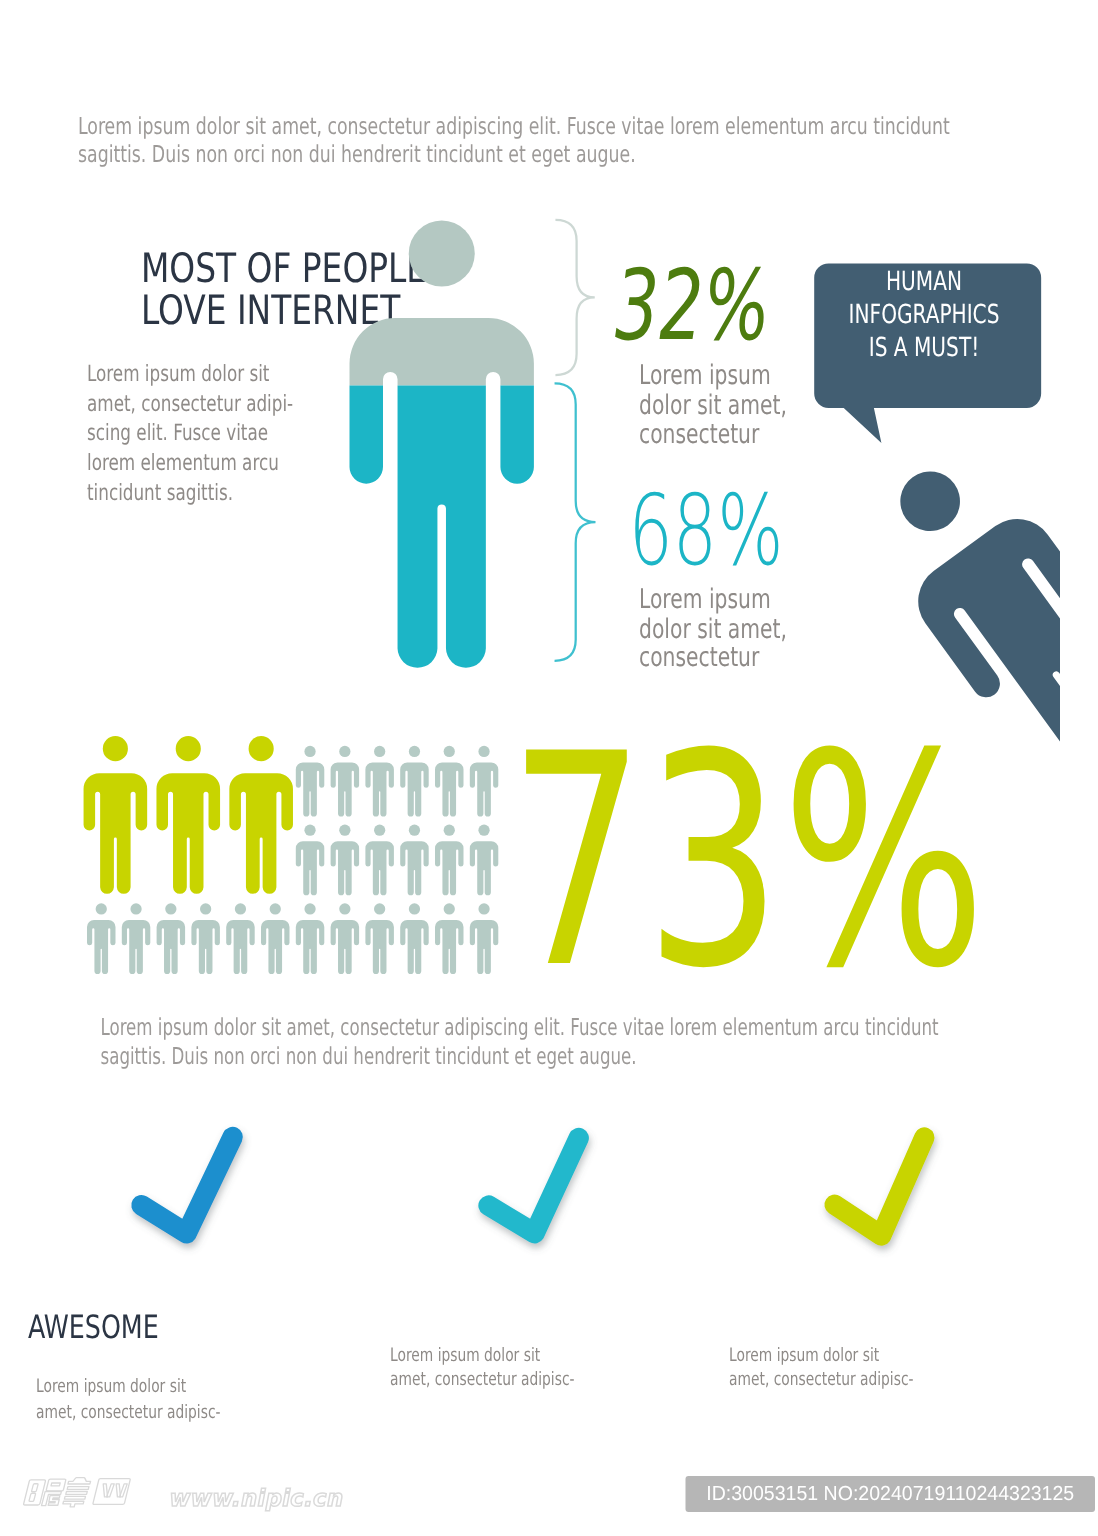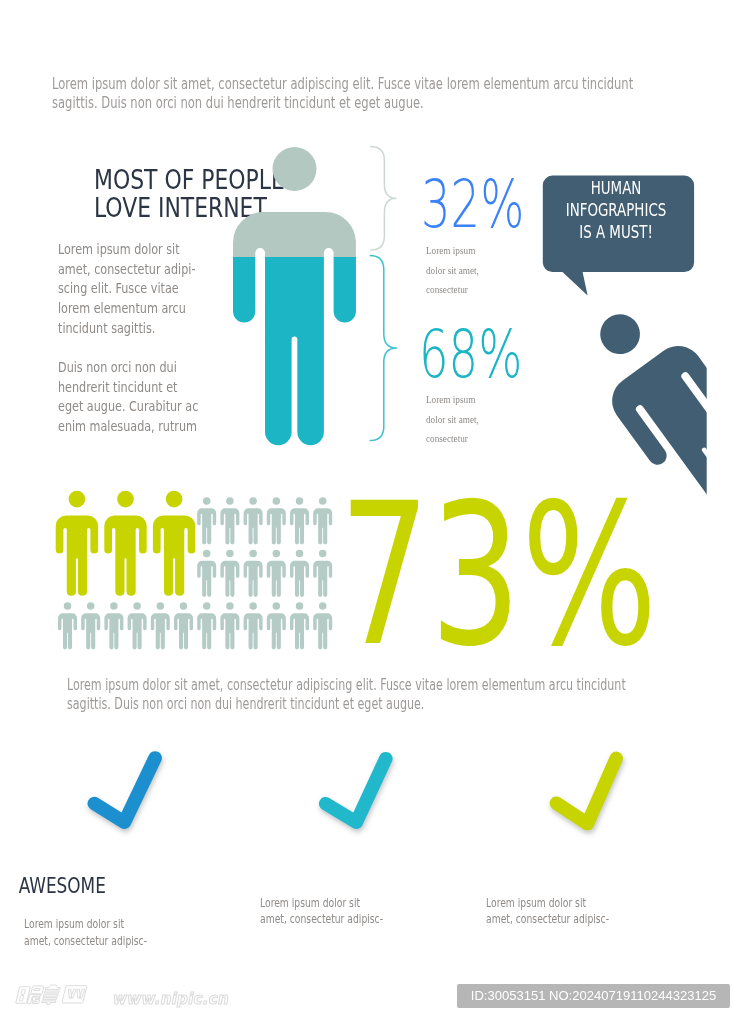--- a/index.html
+++ b/index.html
@@ -20,23 +20,23 @@
   #headline .sx{transform:scaleX(.902);}
 
   .bodycopy{color:#8e8a87;font-size:14.9px;line-height:19.7px;}
   .bodycopy .sx{transform:scaleX(.836);}
   #copy1{left:58px;top:240px;width:200px;}
   #copy2{left:58px;top:358px;width:200px;}
 
   
   .pct{font-size:65px;line-height:65px;font-weight:300;font-stretch:normal;}
   .pct .sx{transform:scaleX(.715);}
-  #pct32{left:421px;top:172px;color:#3b82f6;}
+  #pct32{left:410px;top:172px;color:#4d7c0f;font-style:italic;}
   #pct68{left:419px;top:322px;color:#1cb5c6;}
-  .pcttext{color:#8e8a87;font-size:11px;line-height:19.7px;width:170px;font-family:Liberation Serif, serif;}
+  .pcttext{color:#8e8a87;font-size:18px;line-height:19.7px;width:170px;}
   .pcttext .sx{transform:scaleX(.836);}
   #txt32{left:426px;top:241px;}
   #txt68{left:426px;top:390px;}
 
   
   #bubble{left:546px;top:177px;width:140px;height:92px;}
   #bubble .bt{color:#ffffff;font-size:17.5px;line-height:22.1px;text-align:center;
               padding-top:0;}
   #bubble .bt .sx{transform:scaleX(.852);transform-origin:50% 0;}
 
@@ -81,26 +81,20 @@
     <span class="sx">LOVE INTERNET</span>
   </div>
 
   <div class="abs bodycopy" id="copy1">
     <span class="sx">Lorem ipsum dolor sit</span>
     <span class="sx">amet, consectetur adipi-</span>
     <span class="sx">scing elit. Fusce vitae</span>
     <span class="sx">lorem elementum arcu</span>
     <span class="sx">tincidunt sagittis.</span>
   </div>
-  <div class="abs bodycopy" id="copy2">
-    <span class="sx">Duis non orci non dui</span>
-    <span class="sx">hendrerit tincidunt et</span>
-    <span class="sx">eget augue. Curabitur ac</span>
-    <span class="sx">enim malesuada, rutrum</span>
-  </div>
 
   <svg class="abs" id="person" style="left:0px;top:0px" width="732" height="1024" viewBox="0 0 732 1024">
     <defs>
       <clipPath id="topc">
           <rect x="0" y="0" width="732" height="257"></rect>
         </clipPath>
       <clipPath id="botc">
           <rect x="0" y="257" width="732" height="300"></rect>
         </clipPath>
       <g id="fig">

